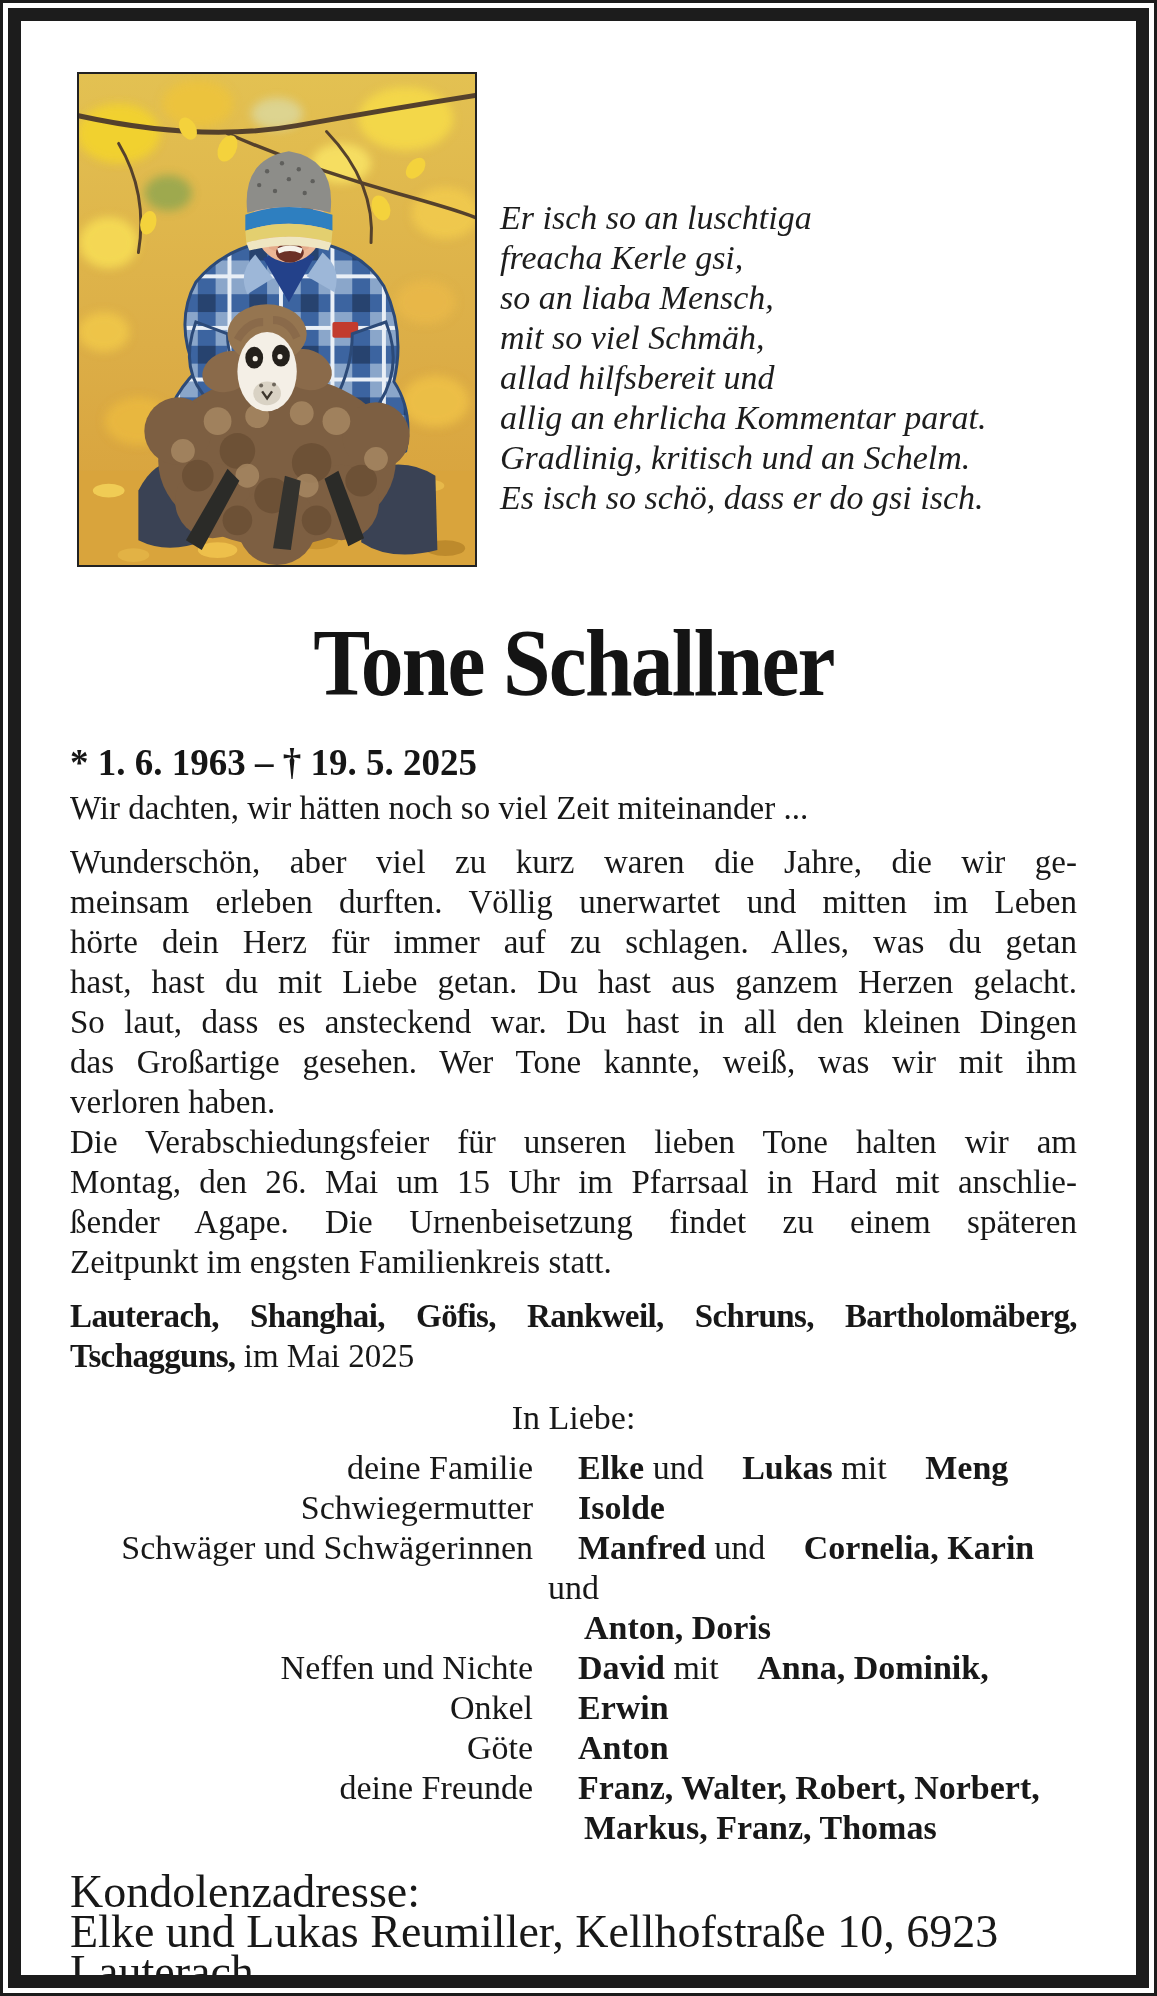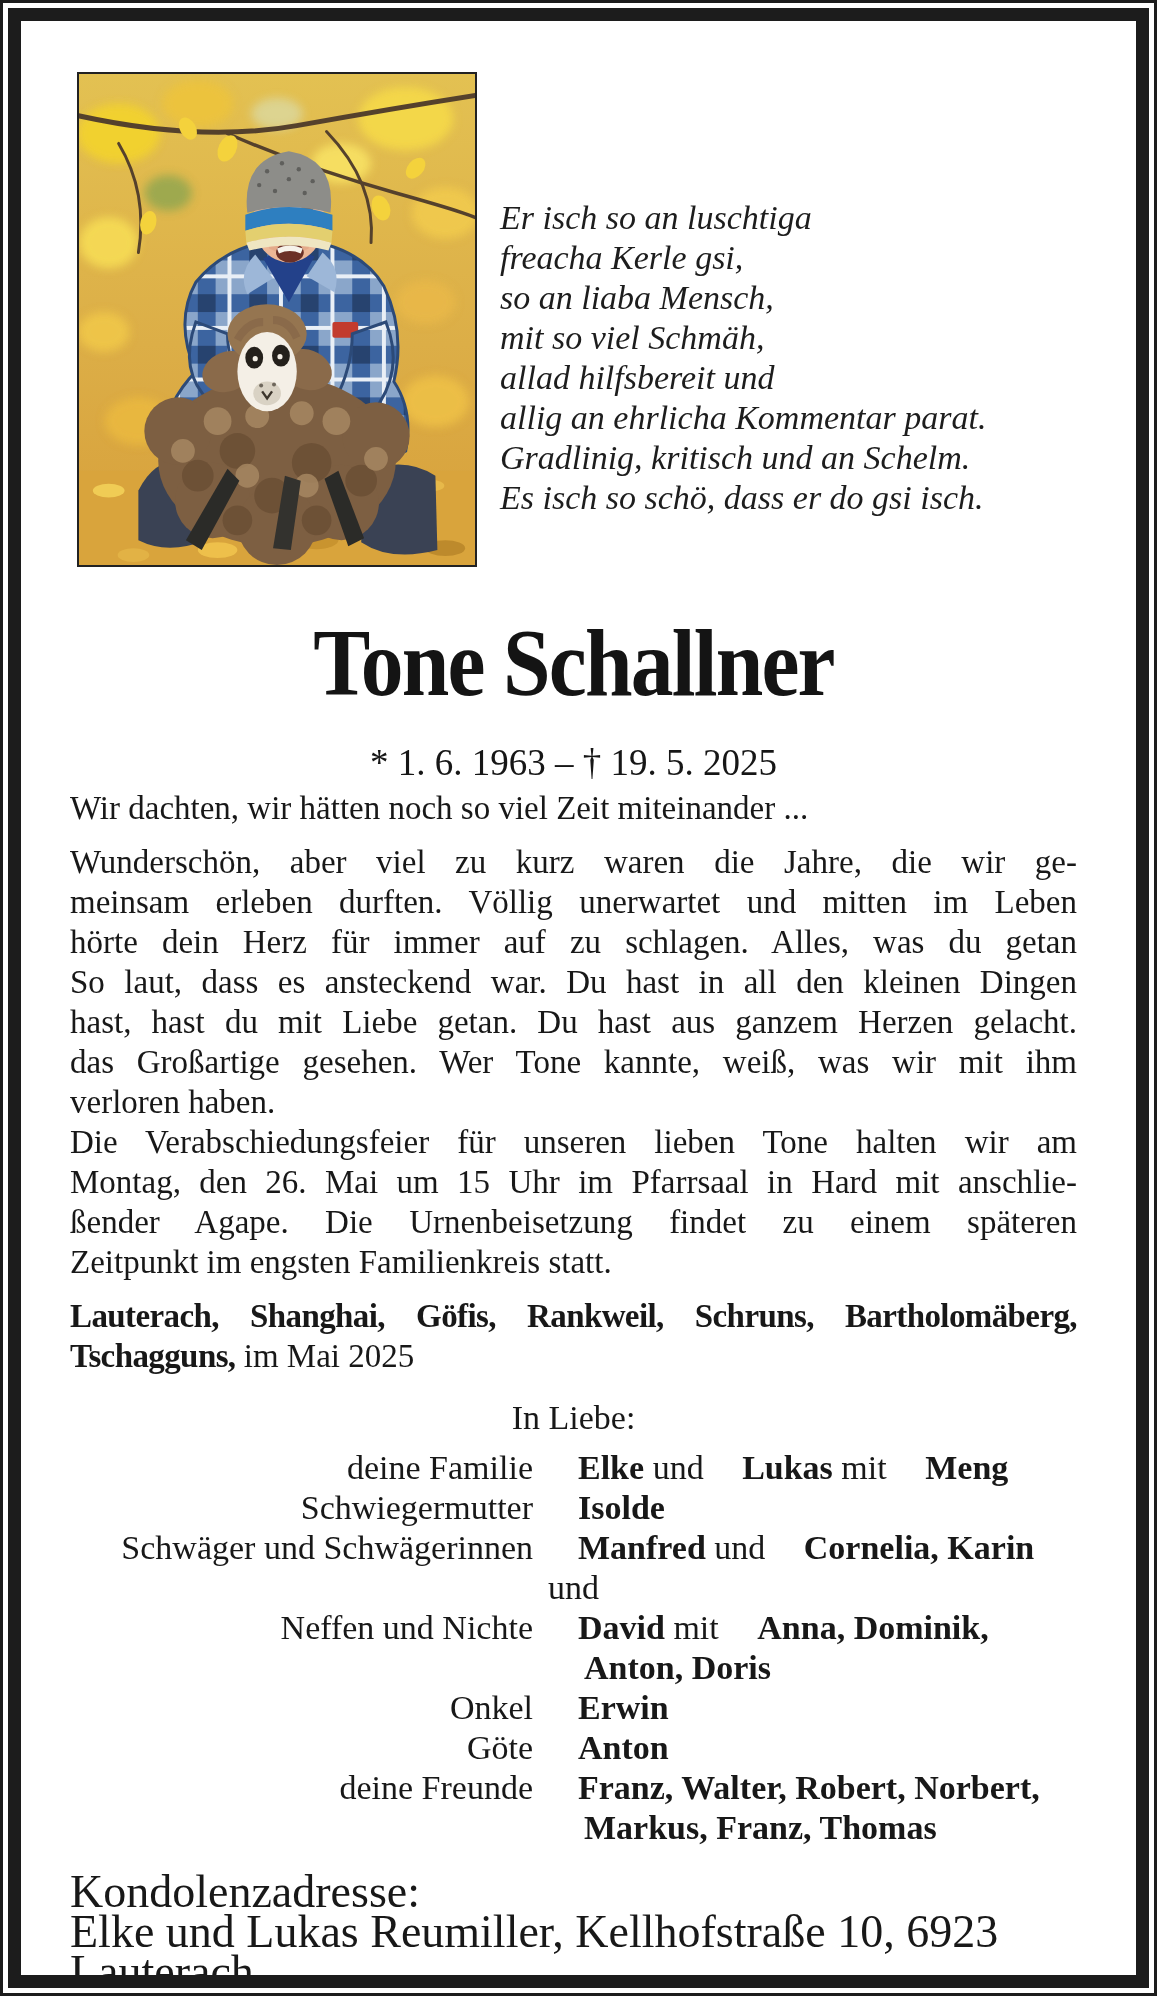--- a/index.html
+++ b/index.html
@@ -25,21 +25,21 @@
   }
 
   .name{
     position:absolute;left:70px;top:616px;width:1007px;
     text-align:center;font-weight:bold;font-size:95px;line-height:1;
     transform:scaleX(0.9);transform-origin:50% 50%;
     letter-spacing:-2px;white-space:nowrap;color:#141414;
   }
   .dates{
     position:absolute;left:70px;top:744px;width:1007px;
-    text-align:center;font-weight:normal;font-size:37px;line-height:1;
+    font-weight:bold;font-size:37px;line-height:1;
     color:#161616;
   }
   .intro{
     position:absolute;left:70px;top:788px;width:1007px;
     font-size:33px;line-height:40px;
   }
   .obituary{
     position:absolute;left:70px;top:842px;width:1007px;
     font-size:33px;line-height:40px;
   }
@@ -253,22 +253,22 @@
 
   <div class="name">Tone Schallner</div>
   <div class="dates">* 1. 6. 1963 – † 19. 5. 2025</div>
 
   <div class="intro">Wir dachten, wir hätten noch so viel Zeit miteinander ...</div>
 
   <div class="obituary">
     <div class="oline stretch">Wunderschön, aber viel zu kurz waren die Jahre, die wir ge-</div>
     <div class="oline stretch">meinsam erleben durften. Völlig unerwartet und mitten im Leben</div>
     <div class="oline stretch">hörte dein Herz für immer auf zu schlagen. Alles, was du getan</div>
+    <div class="oline stretch">hast, hast du mit Liebe getan. Du hast aus ganzem Herzen gelacht.</div>
     <div class="oline stretch">So laut, dass es ansteckend war. Du hast in all den kleinen Dingen</div>
-    <div class="oline stretch">hast, hast du mit Liebe getan. Du hast aus ganzem Herzen gelacht.</div>
     <div class="oline stretch">das Großartige gesehen. Wer Tone kannte, weiß, was wir mit ihm</div>
     <div class="oline">verloren haben.</div>
     <div class="oline stretch">Die Verabschiedungsfeier für unseren lieben Tone halten wir am</div>
     <div class="oline stretch">Montag, den 26. Mai um 15 Uhr im Pfarrsaal in Hard mit anschlie-</div>
     <div class="oline stretch">ßender Agape. Die Urnenbeisetzung findet zu einem späteren</div>
     <div class="oline">Zeitpunkt im engsten Familienkreis statt.</div>
   </div>
 
   <div class="places">
     <div class="stretch">Lauterach, Shanghai, Göfis, Rankweil, Schruns, Bartholomäberg,</div>
@@ -284,26 +284,26 @@
     </div>
     <div class="frow">
       <div class="flabel">Schwiegermutter</div>
       <div class="fval"><span class="b">Isolde</span></div>
     </div>
     <div class="frow">
       <div class="flabel">Schwäger und Schwägerinnen</div>
       <div class="fval"><span class="b">Manfred</span><span class="r"> und </span><span class="b">Cornelia, Karin</span><span class="r"> und</span></div>
     </div>
     <div class="frow">
+      <div class="flabel"></div>
+      <div class="fval cont"><span class="b">Anton, Doris</span></div>
+    </div>
+    <div class="frow">
       <div class="flabel">Neffen und Nichte</div>
       <div class="fval"><span class="b">David</span><span class="r"> mit </span><span class="b">Anna, Dominik,</span></div>
-    </div>
-    <div class="frow">
-      <div class="flabel"></div>
-      <div class="fval cont"><span class="b">Anton, Doris</span></div>
     </div>
     <div class="frow">
       <div class="flabel">Onkel</div>
       <div class="fval"><span class="b">Erwin</span></div>
     </div>
     <div class="frow">
       <div class="flabel">Göte</div>
       <div class="fval"><span class="b">Anton</span></div>
     </div>
     <div class="frow">

